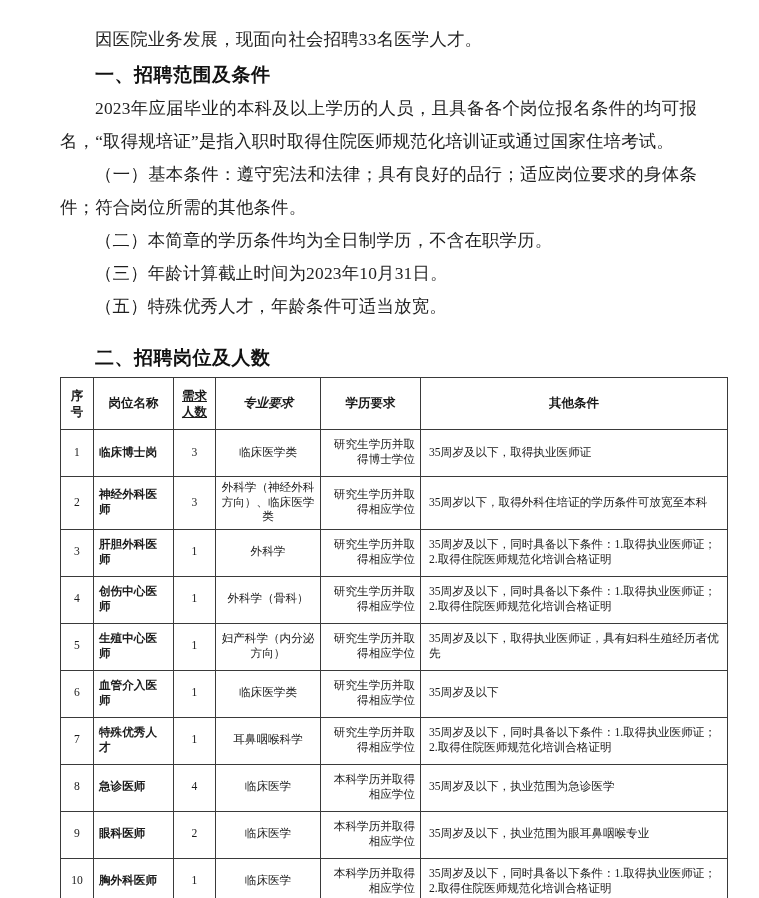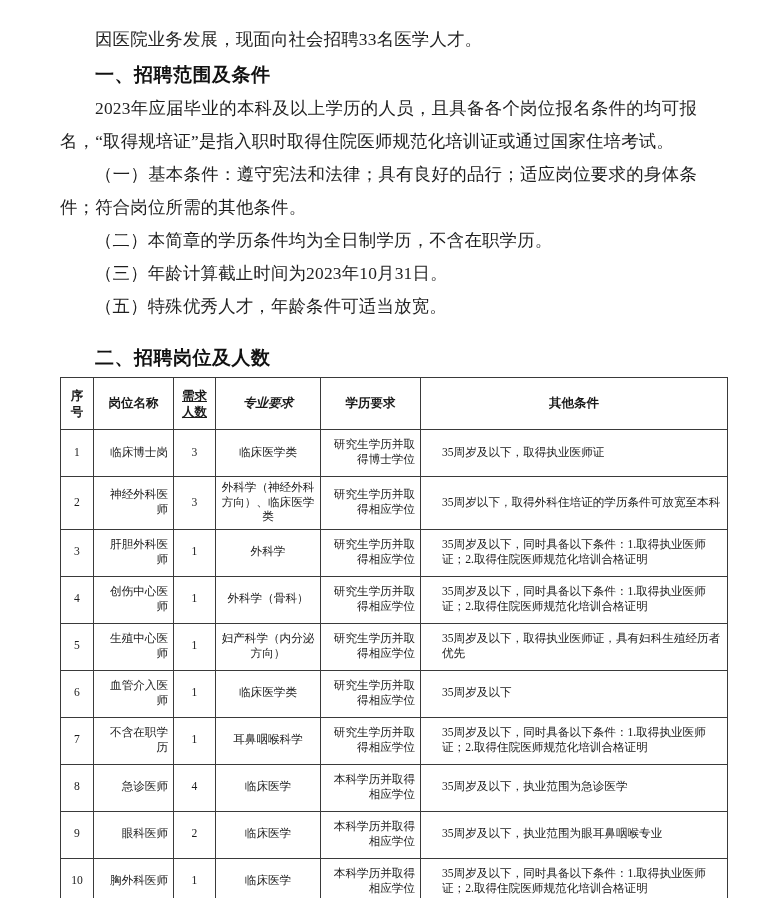--- a/index.html
+++ b/index.html
@@ -73,25 +73,25 @@
     line-height: 15px;
     text-align: center;
     height: 52px;
   }
   .job-table td {
     font-size: 11.6px;
     line-height: 14.6px;
     height: 47px;
   }
   td.c-idx   { text-align: center; width: 33px; }
-  td.c-title { text-align: right; width: 80px; }
+  td.c-title { text-align: left; width: 80px; font-weight: bold; }
   td.c-count { text-align: center; width: 42px; }
   td.c-major { text-align: center; width: 105px; }
   td.c-edu   { text-align: right; width: 100px; }
-  td.c-other { text-align: left;   width: 277px; padding-left: 21px; }
+  td.c-other { text-align: left;   width: 277px; padding-left: 8px; }
 
   th.h-idx   { width: 33px; }
   th.h-title { width: 80px; }
   th.h-count { width: 42px; text-decoration: underline; }
   th.h-major { width: 105px; font-style: italic; }
   th.h-edu   { width: 100px; }
   th.h-other { width: 307px; }
 
   .stack-char {
     display: block;
@@ -181,21 +181,21 @@
       <tr>
         <td class="c-idx">6</td>
         <td class="c-title">血管介入医师</td>
         <td class="c-count">1</td>
         <td class="c-major">临床医学类</td>
         <td class="c-edu">研究生学历并取得相应学位</td>
         <td class="c-other">35周岁及以下</td>
       </tr>
       <tr>
         <td class="c-idx">7</td>
-        <td class="c-title">不含在职学历</td>
+        <td class="c-title">特殊优秀人才</td>
         <td class="c-count">1</td>
         <td class="c-major">耳鼻咽喉科学</td>
         <td class="c-edu">研究生学历并取得相应学位</td>
         <td class="c-other">35周岁及以下，同时具备以下条件：1.取得执业医师证；2.取得住院医师规范化培训合格证明</td>
       </tr>
       <tr>
         <td class="c-idx">8</td>
         <td class="c-title">急诊医师</td>
         <td class="c-count">4</td>
         <td class="c-major">临床医学</td>

